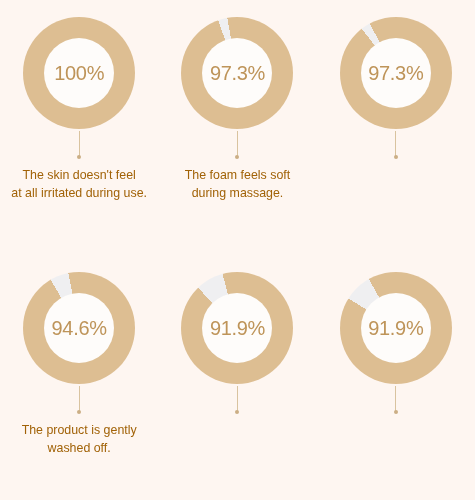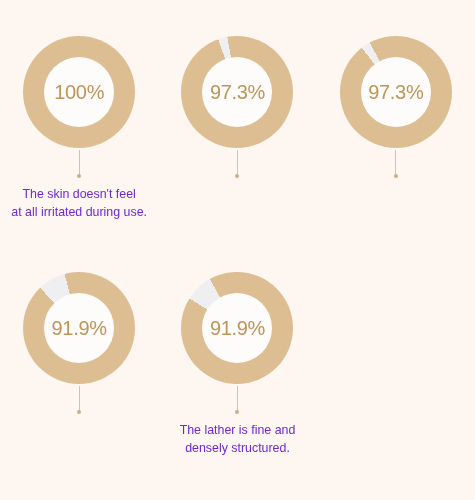--- a/index.html
+++ b/index.html
@@ -29,21 +29,21 @@
     display: grid;
     grid-template-columns: repeat(3, 1fr);
     grid-template-rows: repeat(2, 250px);
   }
   .cell {
     position: relative;
     display: flex;
     flex-direction: column;
     align-items: center;
     box-sizing: border-box;
-    padding-top: 36px;
+    padding-top: 17px;
   }
   .donut-wrap {
     position: relative;
     width: 112px;
     height: 112px;
   }
   .donut {
     position: absolute;
     left: 0;
     top: 0;
@@ -88,21 +88,21 @@
     border-radius: 50%;
     background: #CBAE85;
   }
   .caption {
     margin-top: 9px;
     width: 152px;
     text-align: center;
     font-family: "Liberation Sans", sans-serif;
     font-size: 12.4px;
     line-height: 1.48;
-    color: #6d28d9;
+    color: #a16207;
     white-space: pre-line;
   }
   .cell-row2 { padding-top: 22px; }
 </style>
 </head>
 <body>
 
 <div class="board">
   <div class="grid">
 
@@ -123,34 +123,49 @@
     <div class="cell">
       <div class="donut-wrap">
         <div class="donut" style="background: conic-gradient(from 350deg, rgb(221, 190, 146) 0deg, rgb(221, 190, 146) 350.28deg, rgb(239, 239, 241) 350.28deg, rgb(239, 239, 241) 360deg);"></div>
         <div class="donut-hole">
           <span class="pct">97.3%</span>
         </div>
       </div>
       <div class="connector">
         <span class="connector-dot"></span>
       </div>
+      <div class="caption">The foam feels soft
+during massage.</div>
     </div>
 
     <div class="cell">
       <div class="donut-wrap">
         <div class="donut" style="background: conic-gradient(from 332deg, rgb(221, 190, 146) 0deg, rgb(221, 190, 146) 350.28deg, rgb(239, 239, 241) 350.28deg, rgb(239, 239, 241) 360deg);"></div>
         <div class="donut-hole">
           <span class="pct">97.3%</span>
         </div>
       </div>
       <div class="connector">
         <span class="connector-dot"></span>
       </div>
     </div>
 
+    <div class="cell cell-row2">
+      <div class="donut-wrap">
+        <div class="donut" style="background: conic-gradient(from 349deg, rgb(221, 190, 146) 0deg, rgb(221, 190, 146) 340.56deg, rgb(239, 239, 241) 340.56deg, rgb(239, 239, 241) 360deg);"></div>
+        <div class="donut-hole">
+          <span class="pct">94.6%</span>
+        </div>
+      </div>
+      <div class="connector">
+        <span class="connector-dot"></span>
+      </div>
+      <div class="caption">The product is gently
+washed off.</div>
+    </div>
 
     <div class="cell cell-row2">
       <div class="donut-wrap">
         <div class="donut" style="background: conic-gradient(from 345deg, rgb(221, 190, 146) 0deg, rgb(221, 190, 146) 330.84deg, rgb(239, 239, 241) 330.84deg, rgb(239, 239, 241) 360deg);"></div>
         <div class="donut-hole">
           <span class="pct">91.9%</span>
         </div>
       </div>
       <div class="connector">
         <span class="connector-dot"></span>
@@ -160,18 +175,16 @@
     <div class="cell cell-row2">
       <div class="donut-wrap">
         <div class="donut" style="background: conic-gradient(from 331deg, rgb(221, 190, 146) 0deg, rgb(221, 190, 146) 330.84deg, rgb(239, 239, 241) 330.84deg, rgb(239, 239, 241) 360deg);"></div>
         <div class="donut-hole">
           <span class="pct">91.9%</span>
         </div>
       </div>
       <div class="connector">
         <span class="connector-dot"></span>
       </div>
-      <div class="caption">The lather is fine and
-densely structured.</div>
     </div>
 
   </div>
 </div>
 
 </body></html>

